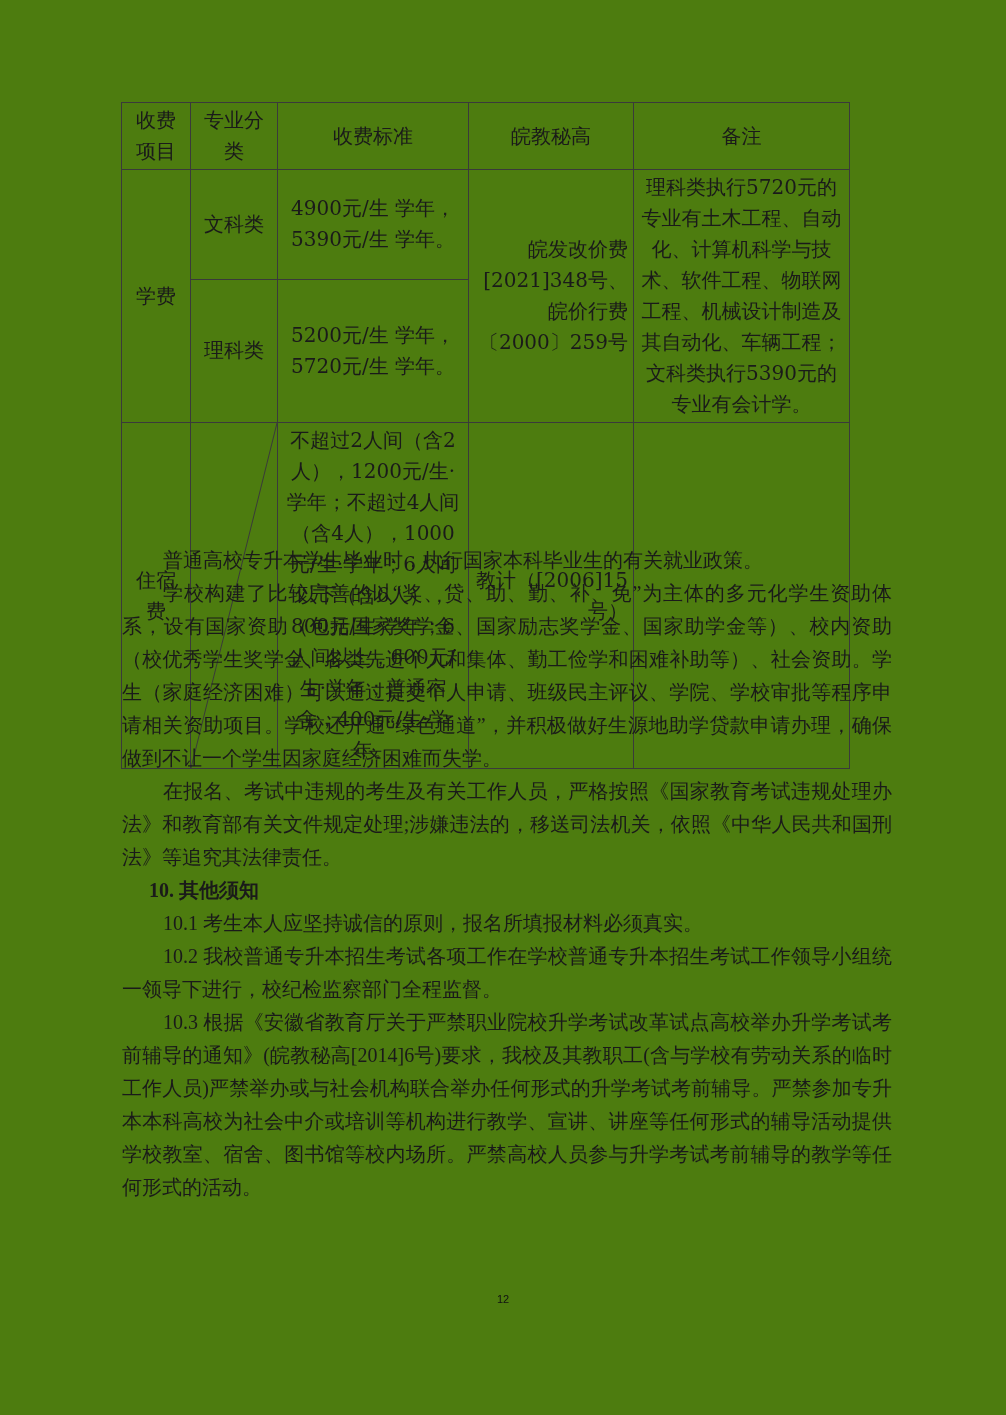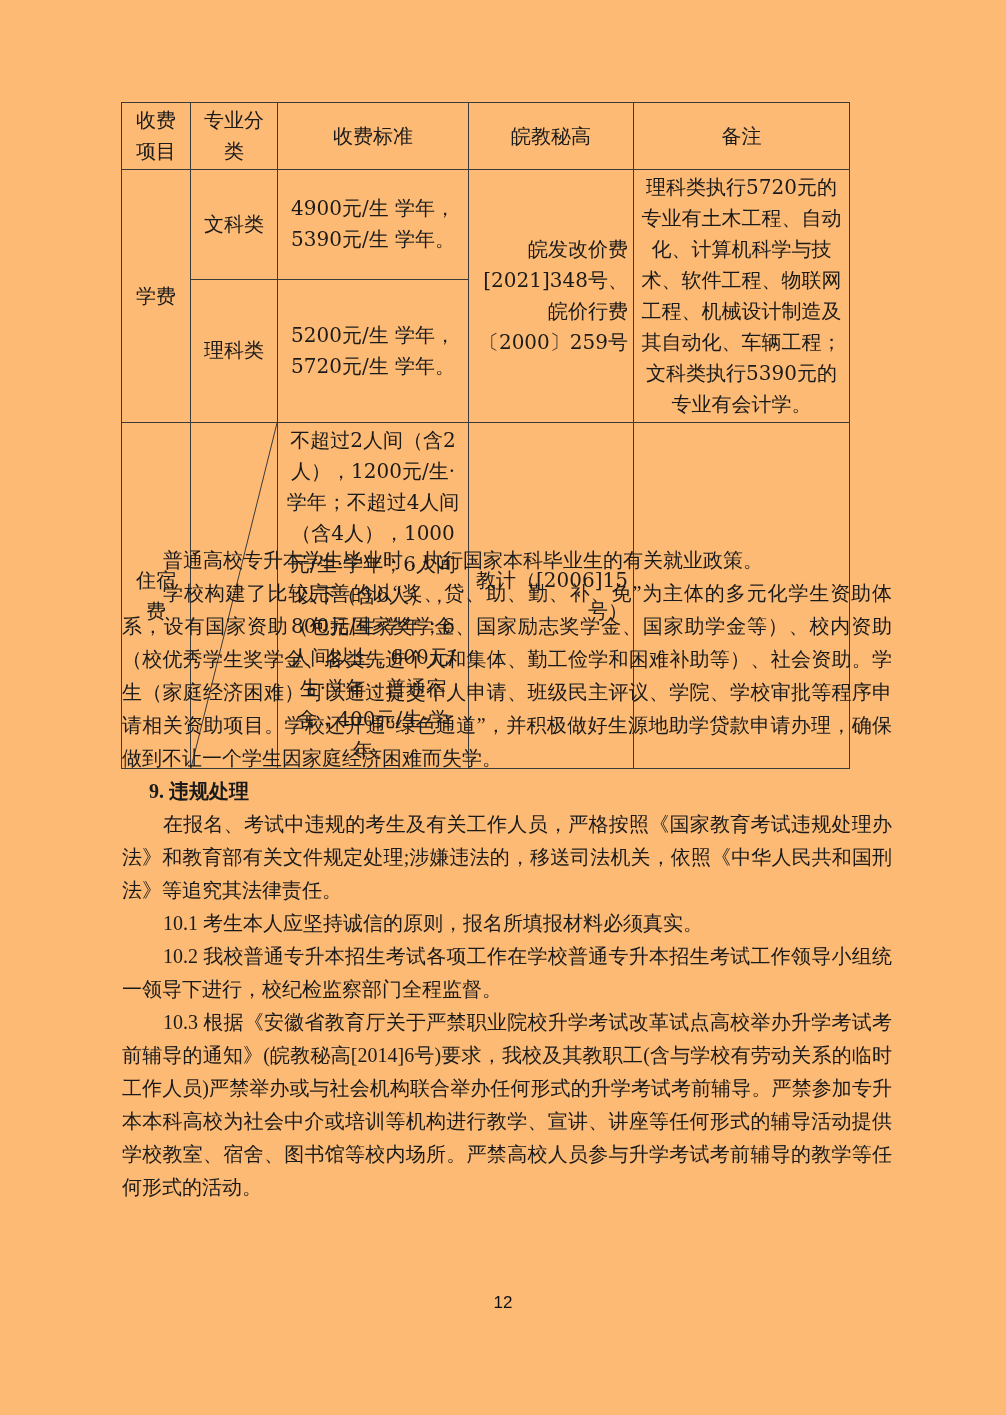--- a/index.html
+++ b/index.html
@@ -1,21 +1,21 @@
 <!DOCTYPE html>
 <html><head>
 <meta charset="utf-8">
 <style>
   html, body { margin: 0; padding: 0; background: #ffffff; }
   .page {
     position: relative;
     width: 1006px;
     height: 1415px;
     margin: 0 auto;
-    background: #fdba74;
+    background: #4d7c0f;
     color: #1a1a1a;
     font-family: "DejaVu Serif", "Liberation Serif", serif;
   }
 
   
   .fees-table-wrap { position: absolute; left: 121px; top: 102px; }
   table.fees {
     border-collapse: collapse;
     table-layout: fixed;
     width: 728px;
@@ -50,21 +50,21 @@
   .para   { text-indent: 41px; }
   .h-sec  { font-weight: bold; padding-left: 27px; }
 
   
   .page-num {
     position: absolute;
     left: 0; right: 0;
     top: 1293px;
     text-align: center;
     font-family: "Liberation Sans", "DejaVu Sans", sans-serif;
-    font-size: 17px;
+    font-size: 11px;
     color: #111;
   }
 </style>
 </head>
 <body>
 
 <div class="page">
 
   <div class="fees-table-wrap">
     <table class="fees">
@@ -105,22 +105,22 @@
         <td class="basis">教计（[2006]15号）</td>
         <td class="note"></td>
       </tr>
     </tbody>
       </table>
   </div>
 
   <div class="body-text">
     <p class="para">普通高校专升本学生毕业时，执行国家本科毕业生的有关就业政策。</p>
     <p class="para">学校构建了比较完善的以“奖、贷、助、勤、补、免”为主体的多元化学生资助体系，设有国家资助（包括国家奖学金、国家励志奖学金、国家助学金等）、校内资助（校优秀学生奖学金、各类先进个人和集体、勤工俭学和困难补助等）、社会资助。学生（家庭经济困难）可以通过提交个人申请、班级民主评议、学院、学校审批等程序申请相关资助项目。学校还开通“绿色通道”，并积极做好生源地助学贷款申请办理，确保做到不让一个学生因家庭经济困难而失学。</p>
-    <p class="h-sec">9. 违规处理</p>
     <p class="para">在报名、考试中违规的考生及有关工作人员，严格按照《国家教育考试违规处理办法》和教育部有关文件规定处理;涉嫌违法的，移送司法机关，依照《中华人民共和国刑法》等追究其法律责任。</p>
+    <p class="h-sec">10. 其他须知</p>
     <p class="para">10.1 考生本人应坚持诚信的原则，报名所填报材料必须真实。</p>
     <p class="para">10.2 我校普通专升本招生考试各项工作在学校普通专升本招生考试工作领导小组统一领导下进行，校纪检监察部门全程监督。</p>
     <p class="para">10.3 根据《安徽省教育厅关于严禁职业院校升学考试改革试点高校举办升学考试考前辅导的通知》(皖教秘高[2014]6号)要求，我校及其教职工(含与学校有劳动关系的临时工作人员)严禁举办或与社会机构联合举办任何形式的升学考试考前辅导。严禁参加专升本本科高校为社会中介或培训等机构进行教学、宣讲、讲座等任何形式的辅导活动提供学校教室、宿舍、图书馆等校内场所。严禁高校人员参与升学考试考前辅导的教学等任何形式的活动。</p>
   </div>
 
   <div class="page-num">12</div>
 
 </div>
 
 </body></html>

